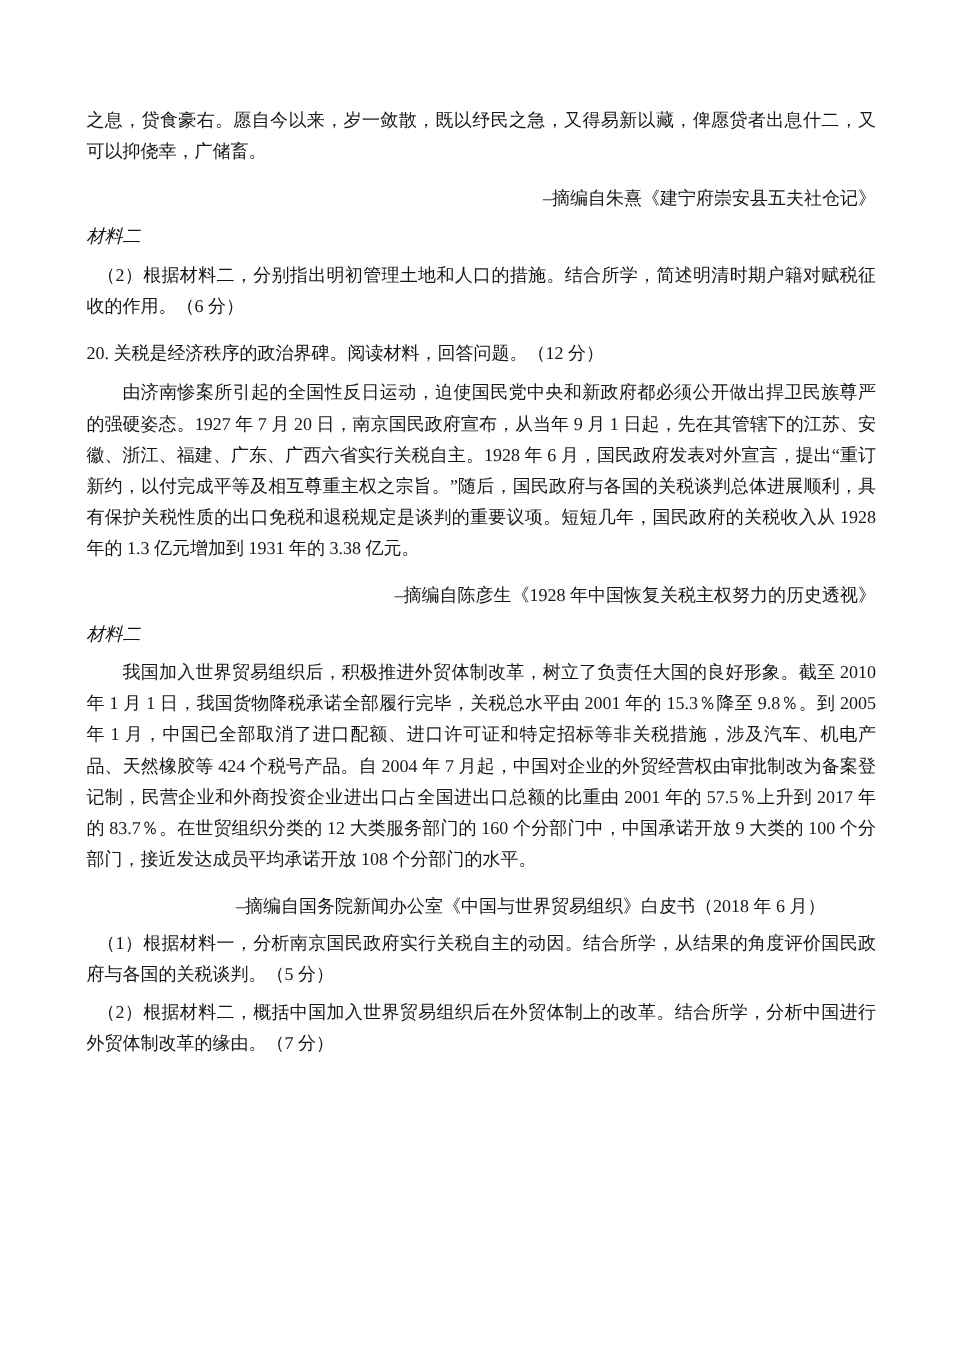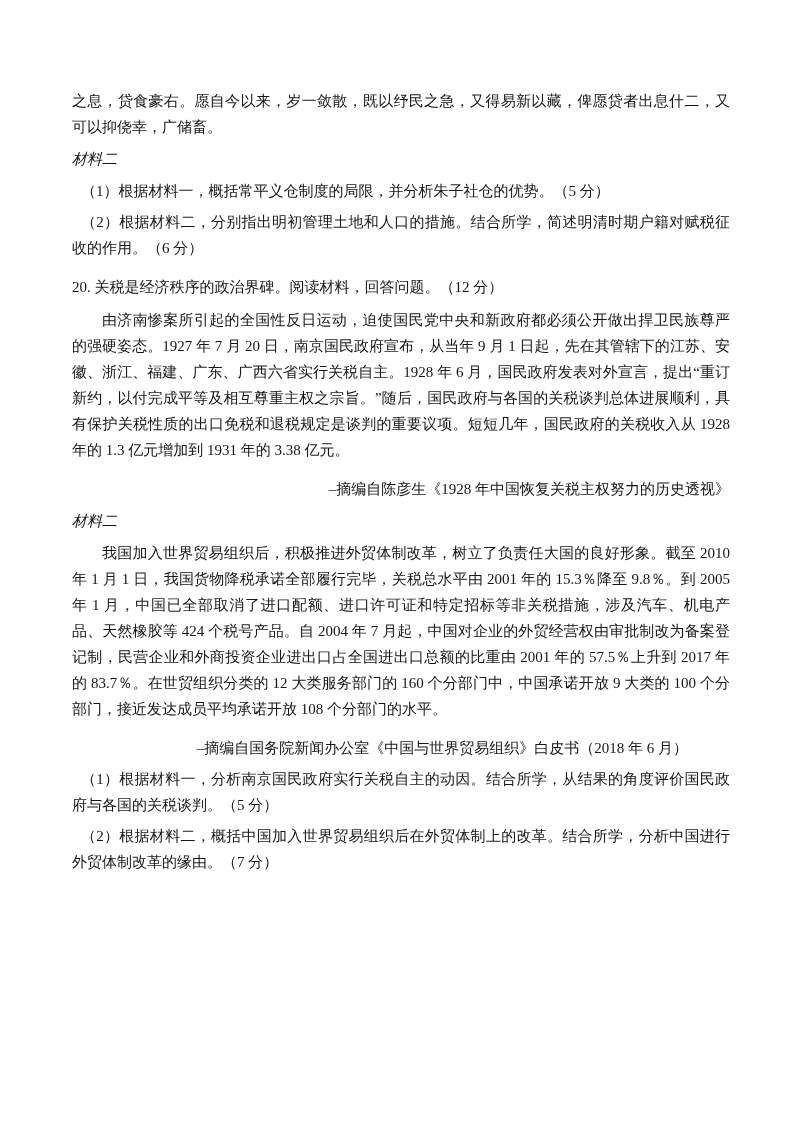--- a/index.html
+++ b/index.html
@@ -54,26 +54,26 @@
     margin-bottom: 7px !important;
   }
 </style>
 </head>
 <body>
 
 <div class="page">
 
   <p class="para-cont">之息，贷食豪右。愿自今以来，岁一敛散，既以纾民之急，又得易新以藏，俾愿贷者出息什二，又可以抑侥幸，广储畜。</p>
 
+  <p class="source">–摘编自朱熹《建宁府崇安县五夫社仓记》</p>
 
   <p class="material-label">材料二</p>
 
 
 
-  <p class="question">（1）根据材料一，概括常平义仓制度的局限，并分析朱子社仓的优势。（5 分）</p>
 
   <p class="question">（2）根据材料二，分别指出明初管理土地和人口的措施。结合所学，简述明清时期户籍对赋税征收的作用。（6 分）</p>
 
   <p class="question-main">20. 关税是经济秩序的政治界碑。阅读材料，回答问题。（12 分）</p>
 
 
   <p class="para">由济南惨案所引起的全国性反日运动，迫使国民党中央和新政府都必须公开做出捍卫民族尊严的强硬姿态。1927 年 7 月 20 日，南京国民政府宣布，从当年 9 月 1 日起，先在其管辖下的江苏、安徽、浙江、福建、广东、广西六省实行关税自主。1928 年 6 月，国民政府发表对外宣言，提出“重订新约，以付完成平等及相互尊重主权之宗旨。”随后，国民政府与各国的关税谈判总体进展顺利，具有保护关税性质的出口免税和退税规定是谈判的重要议项。短短几年，国民政府的关税收入从 1928 年的 1.3 亿元增加到 1931 年的 3.38 亿元。</p>
 
   <p class="source">–摘编自陈彦生《1928 年中国恢复关税主权努力的历史透视》</p>
 

